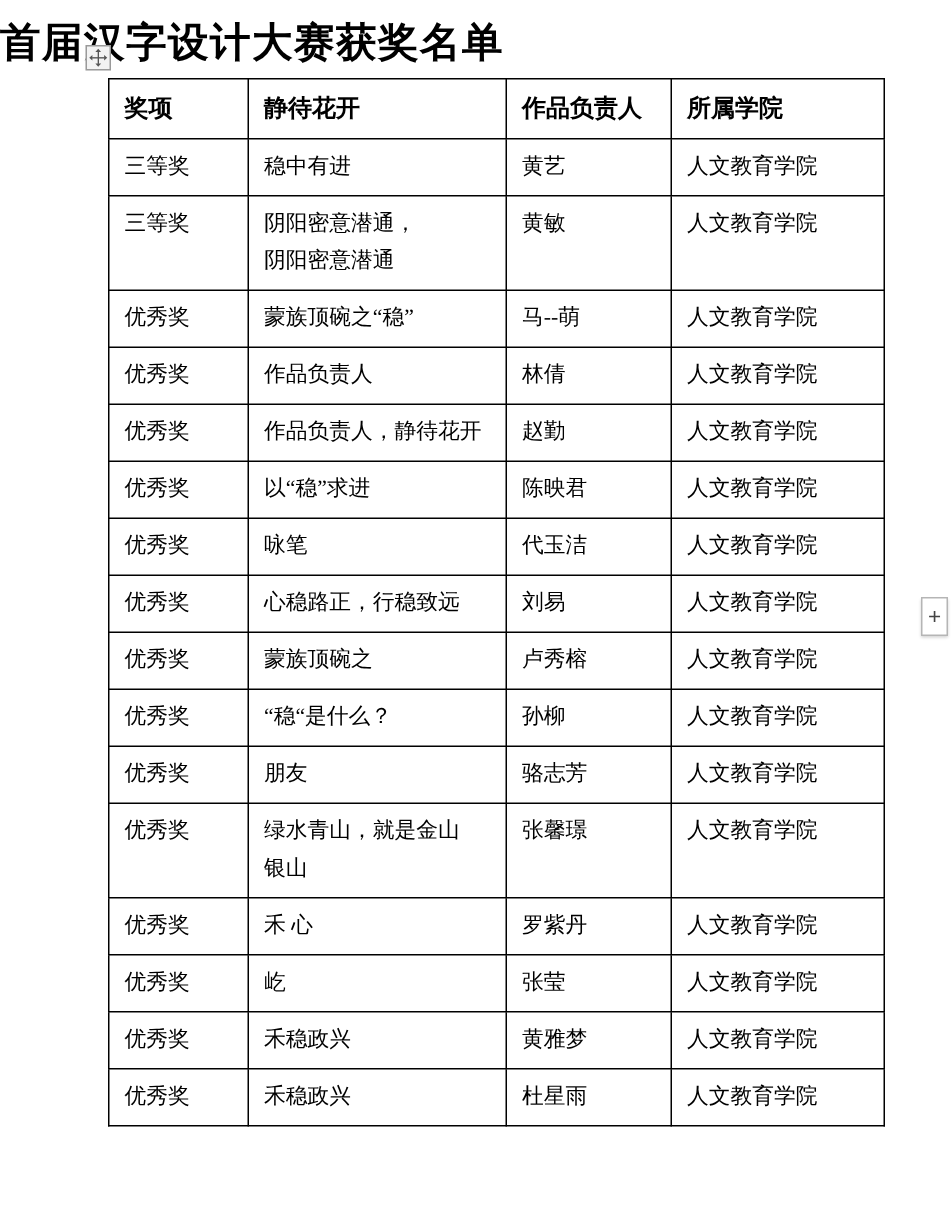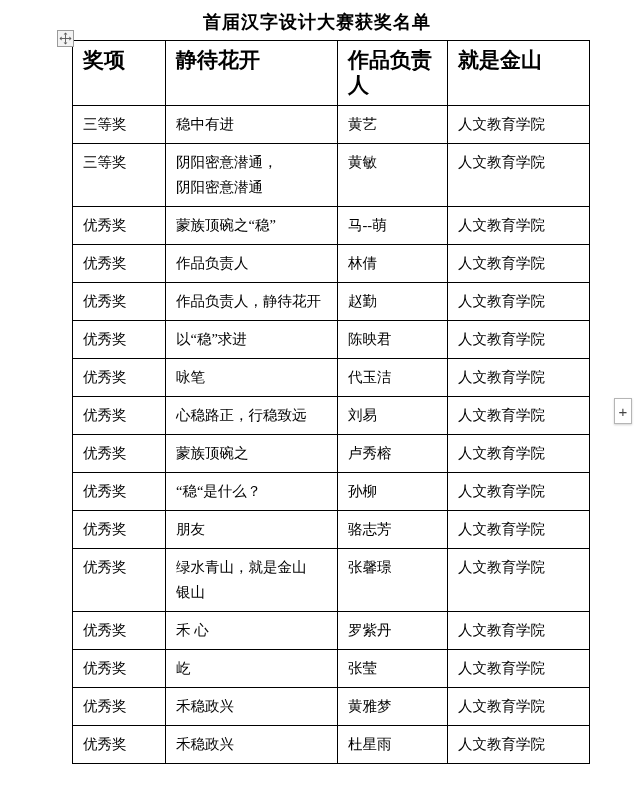--- a/index.html
+++ b/index.html
@@ -15,22 +15,22 @@
     position: relative;
     overflow: hidden;
   }
   .page {
     position: relative;
     width: 634px;
     height: 803px;
     box-sizing: border-box;
   }
   .doc-title {
-    text-align: center;
-    font-size: 18px;
+    text-align: left;
+    font-size: 27px;
     font-weight: bold;
     letter-spacing: 1px;
     padding-top: 10px;
     padding-bottom: 6px;
     font-family: "Liberation Serif", "DejaVu Serif", serif;
   }
   .table-wrap {
     padding: 0 45px 0 72px;
     box-sizing: border-box;
   }
@@ -45,21 +45,21 @@
     padding: 6px 8px 6px 10px;
     font-size: 14.5px;
     line-height: 25px;
     vertical-align: top;
     text-align: left;
     font-weight: normal;
     font-family: "Liberation Serif", "DejaVu Serif", serif;
   }
   table.award-table thead th {
     font-weight: bold;
-    font-size: 21px;
+    font-size: 16px;
     padding-top: 7px;
     padding-bottom: 7px;
   }
   col.c-award { width: 93px; }
   col.c-name  { width: 172px; }
   col.c-owner { width: 110px; }
   col.c-college { width: 142px; }
 
   .cell-line2 {
     display: block;
@@ -123,21 +123,21 @@
         <col class="c-award">
         <col class="c-name">
         <col class="c-owner">
         <col class="c-college">
       </colgroup>
       <thead>
         <tr>
           <th>奖项</th>
           <th>静待花开</th>
           <th>作品负责人</th>
-          <th>就是金山</th>
+          <th>所属学院</th>
         </tr>
       </thead>
       <tbody>
         <tr>
           <td>三等奖</td>
           <td>
               <span class="cell-line2">稳中有进</span>
             </td>
           <td>黄艺</td>
           <td>人文教育学院</td>

